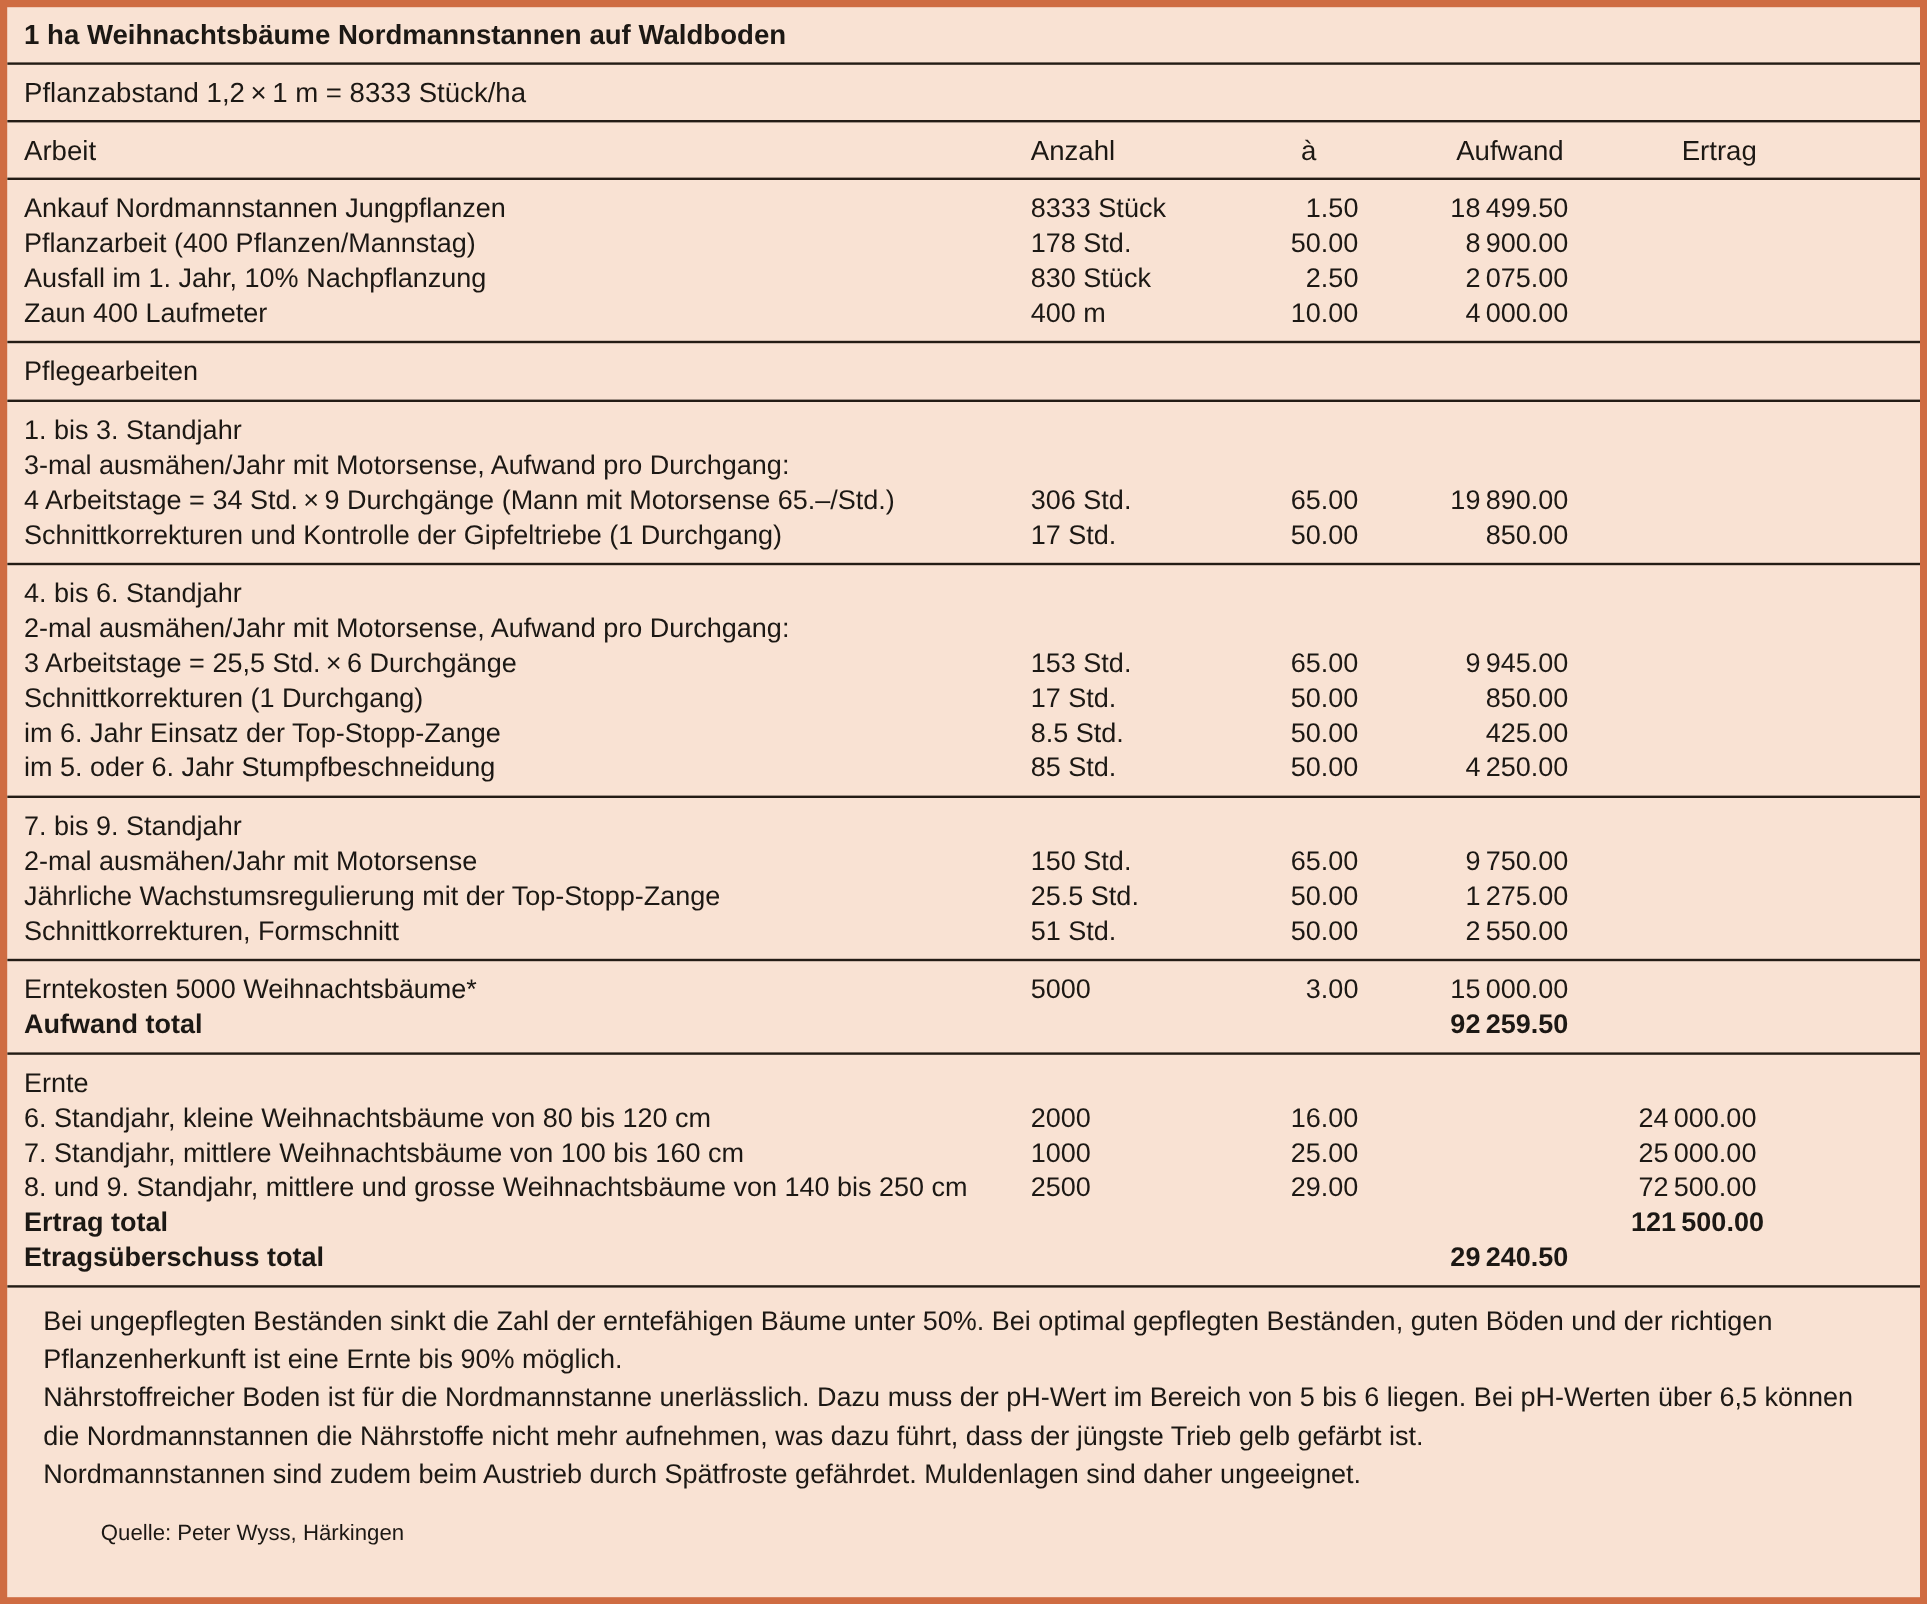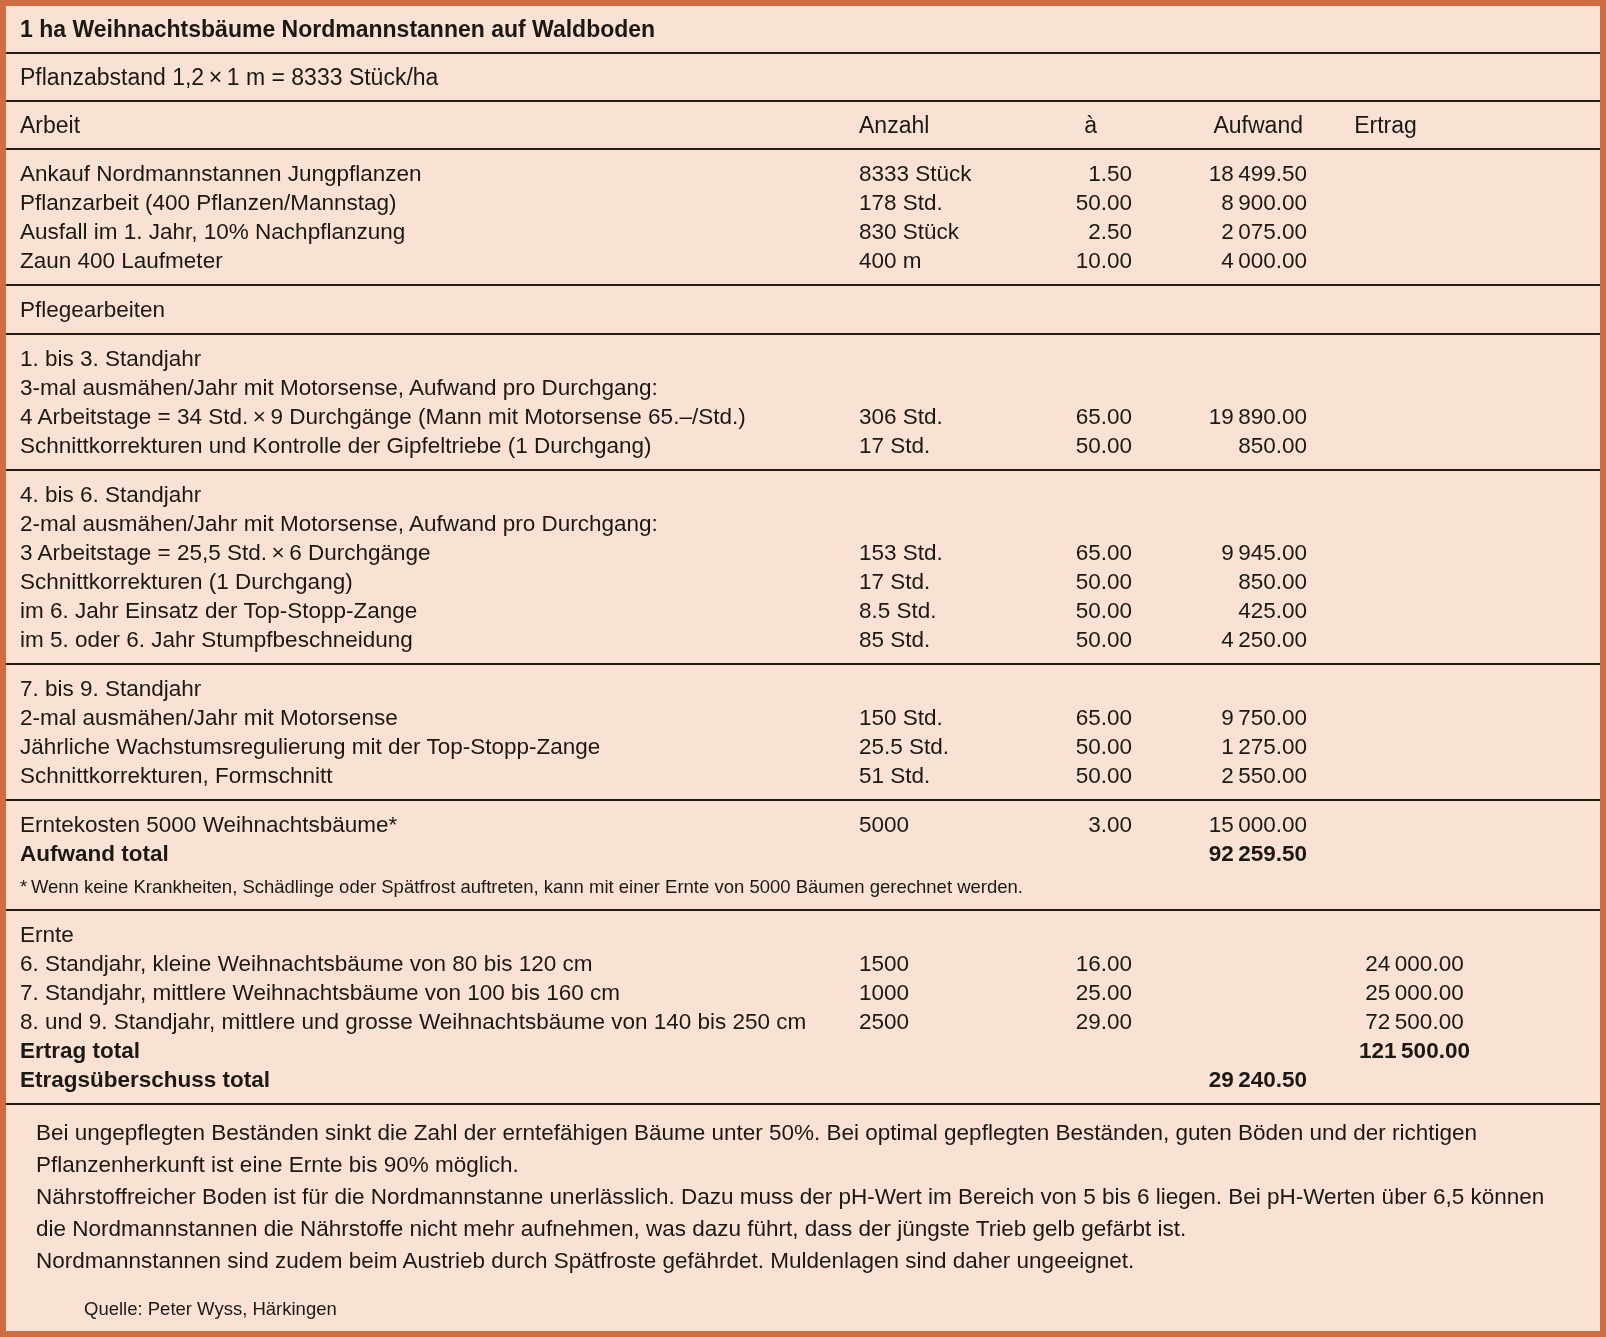--- a/index.html
+++ b/index.html
@@ -15,21 +15,21 @@
   .band.title { font-weight: 700; }
   .sep { border-top: 2px solid #241c15; }
   .grid {
     display: grid;
     grid-template-columns: 1fr 160px 115px 175px 215px;
   }
   .headrow { padding: 9px 78px 9px 14px; line-height: 28px; font-size: 23px; }
   .h-anzahl { text-align: left; padding-left: 2px; }
   .h-a { text-align: right; padding-right: 35px; }
   .h-aufwand { text-align: right; padding-right: 4px; }
-  .h-ertrag { text-align: center; padding-right: 58px; }
+  .h-ertrag { text-align: right; padding-right: 58px; }
   .section { padding: 9px 0; }
   .row { padding: 0 78px 0 14px; line-height: 29px; font-size: 22.5px; }
   .cell { white-space: nowrap; }
   .c-label { overflow: hidden; }
   .c-anzahl { text-align: left; padding-left: 2px; }
   .c-a { text-align: right; }
   .c-aufwand { text-align: right; }
   .c-ertrag { text-align: center; }
   .row.bold { font-weight: 700; }
   .row.full { display: block; }
@@ -212,36 +212,33 @@
           <div class="cell c-aufwand">15 000.00</div>
           <div class="cell c-ertrag"></div>
         </div>
         <div class="row grid bold">
           <div class="cell c-label">Aufwand total</div>
           <div class="cell c-anzahl"></div>
           <div class="cell c-a"></div>
           <div class="cell c-aufwand">92 259.50</div>
           <div class="cell c-ertrag"></div>
         </div>
-        <div class="row full footnote">
-          <div class="cell c-label">* Wenn keine Krankheiten, Schädlinge oder Spätfrost auftreten, kann mit einer Ernte von 5000 Bäumen gerechnet werden.</div>
-        </div>
       </div>
       <div class="sep"></div>
       <div class="section">
         <div class="row grid">
           <div class="cell c-label">Ernte</div>
           <div class="cell c-anzahl"></div>
           <div class="cell c-a"></div>
           <div class="cell c-aufwand"></div>
           <div class="cell c-ertrag"></div>
         </div>
         <div class="row grid">
           <div class="cell c-label">6. Standjahr, kleine Weihnachtsbäume von 80 bis 120 cm</div>
-          <div class="cell c-anzahl">1500</div>
+          <div class="cell c-anzahl">2000</div>
           <div class="cell c-a">16.00</div>
           <div class="cell c-aufwand"></div>
           <div class="cell c-ertrag">24 000.00</div>
         </div>
         <div class="row grid">
           <div class="cell c-label">7. Standjahr, mittlere Weihnachtsbäume von 100 bis 160 cm</div>
           <div class="cell c-anzahl">1000</div>
           <div class="cell c-a">25.00</div>
           <div class="cell c-aufwand"></div>
           <div class="cell c-ertrag">25 000.00</div>

